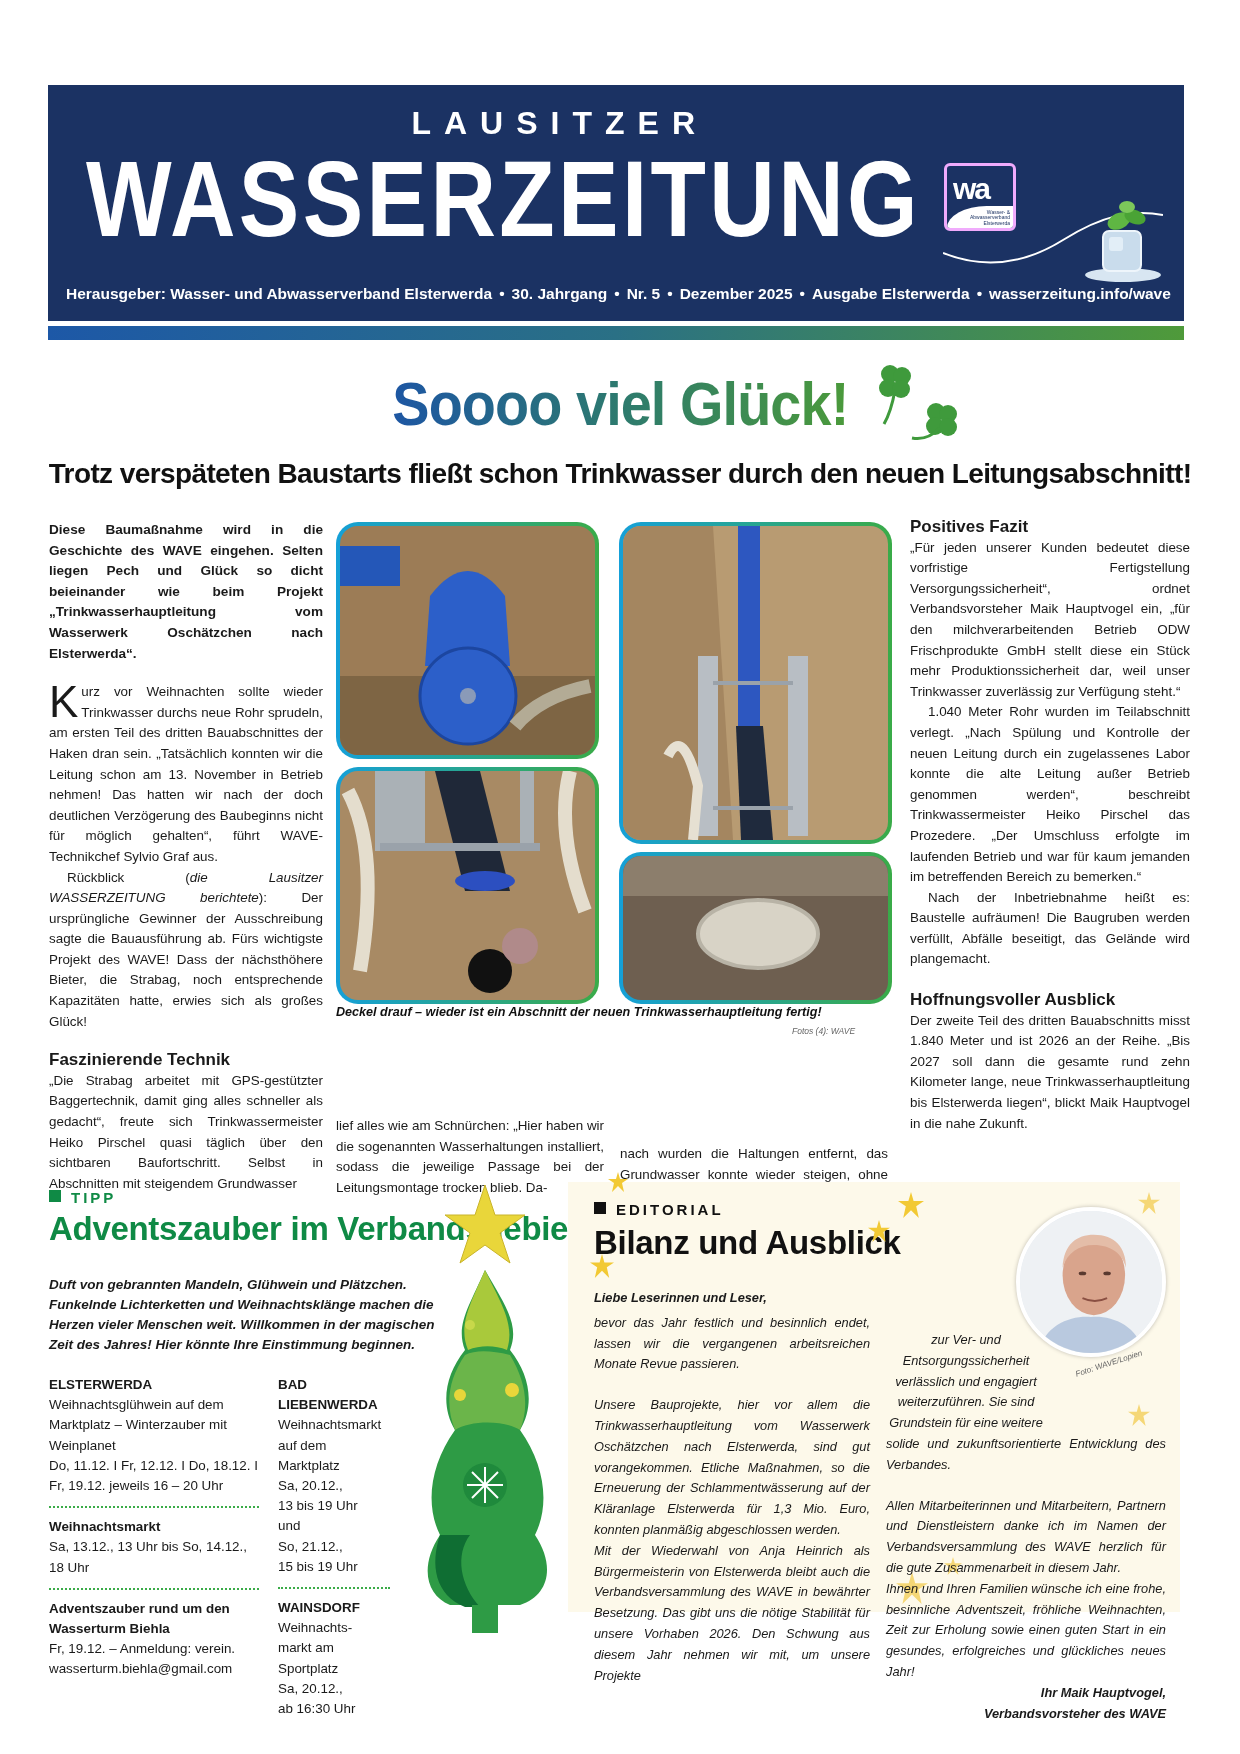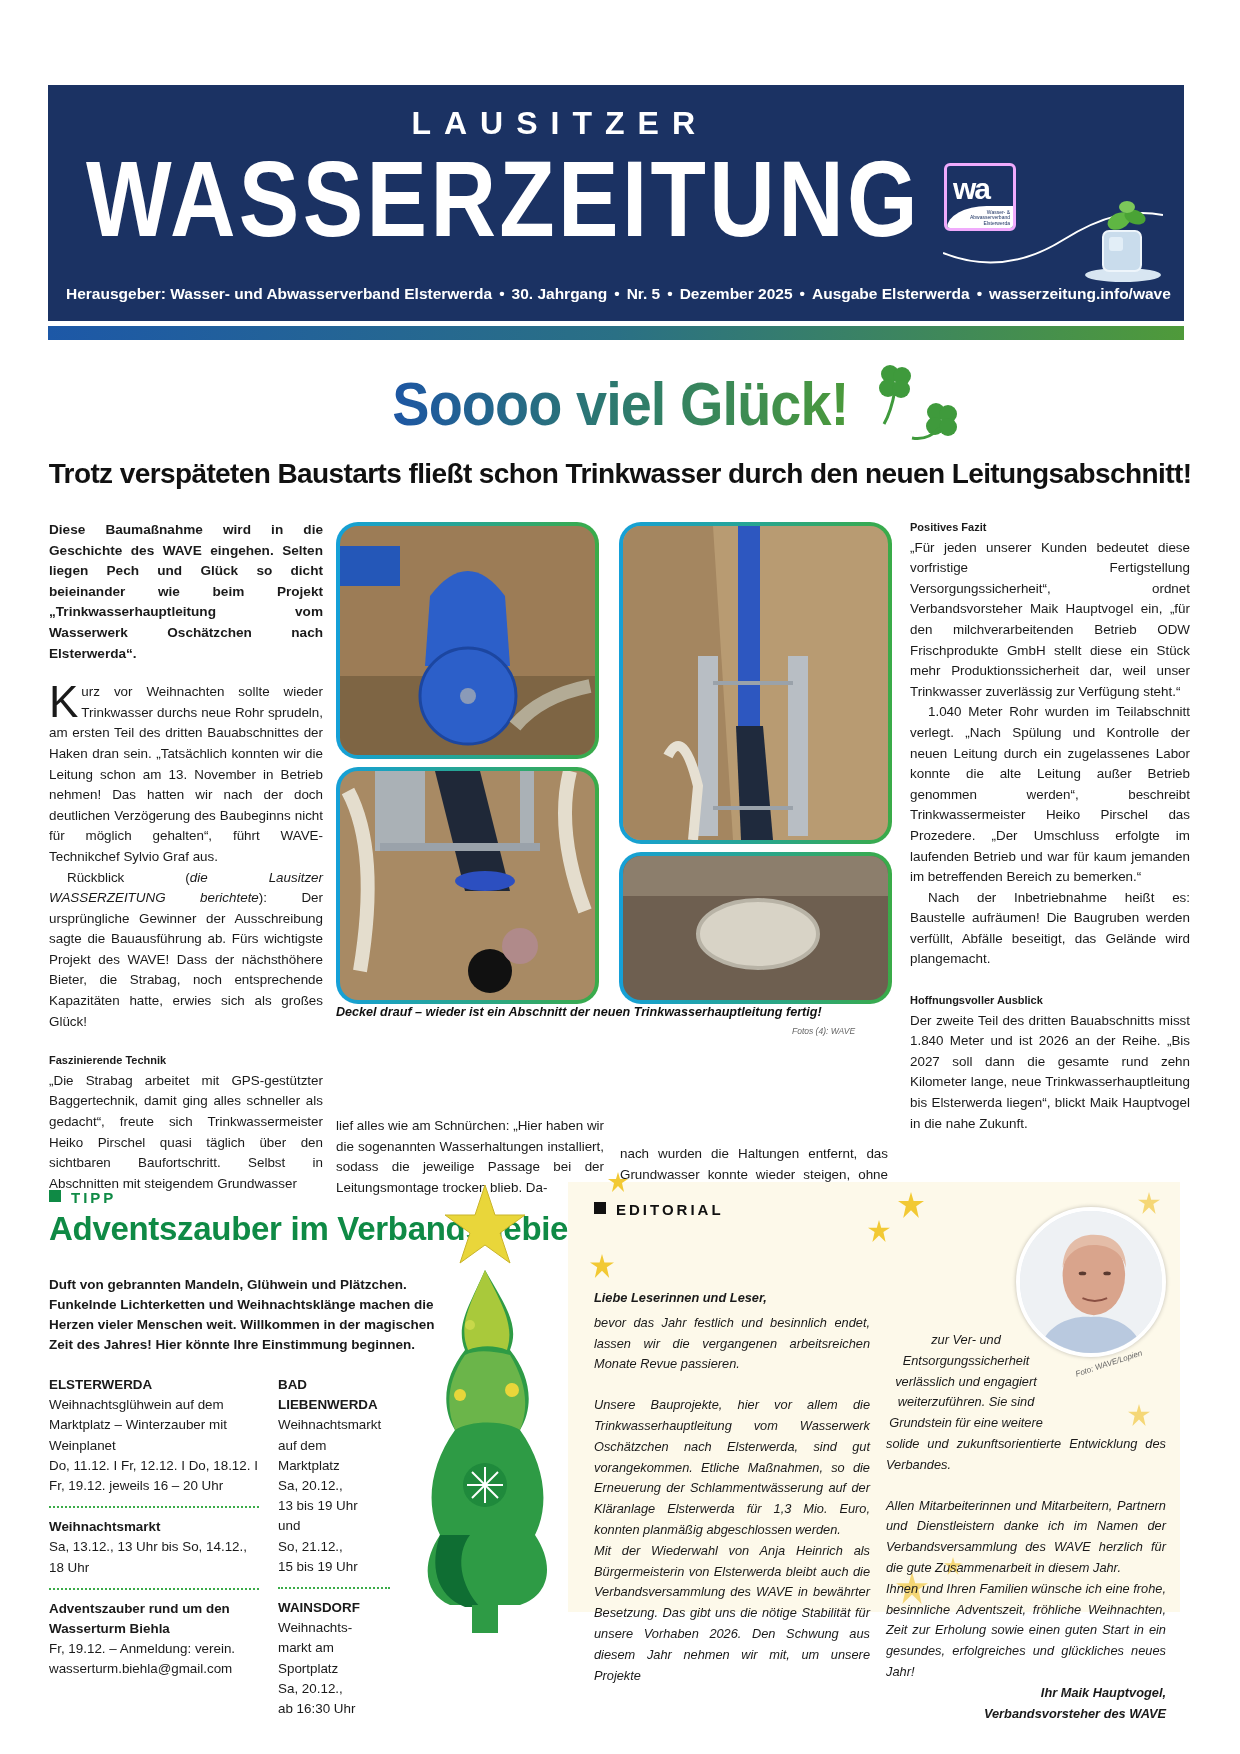--- a/index.html
+++ b/index.html
@@ -32,21 +32,21 @@
     transform: scaleX(0.9); letter-spacing: -1px; }
   .clover { position: absolute; }
   .subhead { position: absolute; left: 0; width: 1240px; top: 458px; text-align: center; font-family: "Liberation Sans Narrow", "Liberation Sans", sans-serif;
     font-weight: 700; font-size: 28px; color: #111; letter-spacing: -0.6px; }
 
   
   .col { position: absolute; font-size: 13.4px; line-height: 20.6px; text-align: justify; hyphens: manual; }
   .col p { margin: 0; }
   .col .lead { font-weight: 700; font-size: 13.6px; }
   .col .indent { text-indent: 18px; }
-  .col h4 { font-weight: 700; font-size: 11px; margin: 0; }
+  .col h4 { font-weight: 700; font-size: 17px; margin: 0; }
   .dropcap { float: left; font-size: 44px; line-height: 36px; margin: 2px 3px 0 0; font-weight: 400; }
   .col-left { left: 49px; top: 520px; width: 274px; }
   .col-right { left: 910px; top: 517px; width: 280px; }
   .col-mid1 { left: 336px; top: 1116px; width: 268px; }
   .col-mid2 { left: 620px; top: 1144px; width: 268px; }
 
   
   .photo { position: absolute; border-radius: 22px; padding: 4px; background: linear-gradient(90deg, #15a0d8, #3aab48); }
   .photo .inner { width: 100%; height: 100%; border-radius: 18px; overflow: hidden; position: relative; }
   .p1 { left: 336px; top: 522px; width: 263px; height: 237px; }
@@ -54,21 +54,21 @@
   .p3 { left: 336px; top: 767px; width: 263px; height: 237px; }
   .p4 { left: 619px; top: 852px; width: 273px; height: 152px; }
   .caption { position: absolute; left: 336px; top: 1005px; font-weight: 700; font-style: italic; font-size: 12.6px; color: #111; }
   .credit { position: absolute; left: 792px; top: 1026px; font-style: italic; font-size: 8.5px; color: #666; }
 
   
   .sq { display: inline-block; width: 12px; height: 12px; margin-right: 10px; vertical-align: 1px; }
   .tipp-kicker { position: absolute; left: 49px; top: 1189px; font-weight: 700; font-size: 15px; letter-spacing: 3px; color: #0f8a45; }
   .tipp-title { position: absolute; left: 49px; top: 1210px; font-family: "Liberation Sans Narrow", "Liberation Sans", sans-serif; font-weight: 700;
     font-size: 33px; color: #0f8a45; letter-spacing: -0.3px; }
-  .tipp-lead { position: absolute; left: 49px; top: 1275px; width: 400px; font-weight: 700; font-size: 13.5px; line-height: 20px; }
+  .tipp-lead { position: absolute; left: 49px; top: 1275px; width: 400px; font-weight: 700; font-size: 13.5px; line-height: 20px; font-style: italic; }
   .tipp-list { position: absolute; font-size: 13.4px; line-height: 20.2px; }
   .tipp-list .city { font-weight: 700; }
   .tipp-list .ev { font-weight: 700; }
   .tipp-list .sep { border-top: 2px dotted #3aab48; margin: 10px 0 9px; }
   .tl1 { left: 49px; top: 1375px; width: 210px; }
   .tl2 { left: 278px; top: 1375px; width: 112px; }
   .tree { position: absolute; left: 410px; top: 1175px; width: 150px; height: 470px; }
 
   
   .editorial { position: absolute; left: 568px; top: 1182px; width: 612px; height: 430px; background: #fdf9ea; }
@@ -292,20 +292,21 @@
     <circle cx="60" cy="150" r="5" fill="#c8d84a"></circle>
   <path d="M30 360 C 20 390, 25 420, 55 432 L 70 432 C 50 410, 45 380, 60 360 Z" fill="#0f6e33"></path>
   <rect x="62" y="430" width="26" height="28" fill="#2e9b45"></rect>
 </svg>
 
 <section class="editorial">
   <svg class="star" style="left:40px;top:-10px;width:20px;height:20px" viewBox="0 0 20 20">
       <polygon points="10,0 12,7 20,7 14,11 16,20 10,14 4,20 6,11 0,7 8,7" fill="#f2c934"></polygon>
     </svg>
   <div class="ed-kicker"><span class="sq" style="background:#111"></span><span>EDITORIAL</span></div>
+  <div class="ed-title">Bilanz und Ausblick</div>
   <svg class="star" style="left:22px;top:72px;width:24px;height:24px" viewBox="0 0 20 20">
       <polygon points="10,0 12,7 20,7 14,11 16,20 10,14 4,20 6,11 0,7 8,7" fill="#f2c934"></polygon>
     </svg>
   <svg class="star" style="left:330px;top:10px;width:26px;height:26px" viewBox="0 0 20 20">
       <polygon points="10,0 12,7 20,7 14,11 16,20 10,14 4,20 6,11 0,7 8,7" fill="#f2c934"></polygon>
     </svg>
   <svg class="star" style="left:300px;top:38px;width:22px;height:22px" viewBox="0 0 20 20">
       <polygon points="10,0 12,7 20,7 14,11 16,20 10,14 4,20 6,11 0,7 8,7" fill="#f2c934"></polygon>
     </svg>
   <svg class="star" style="left:570px;top:10px;width:22px;height:22px" viewBox="0 0 20 20">

